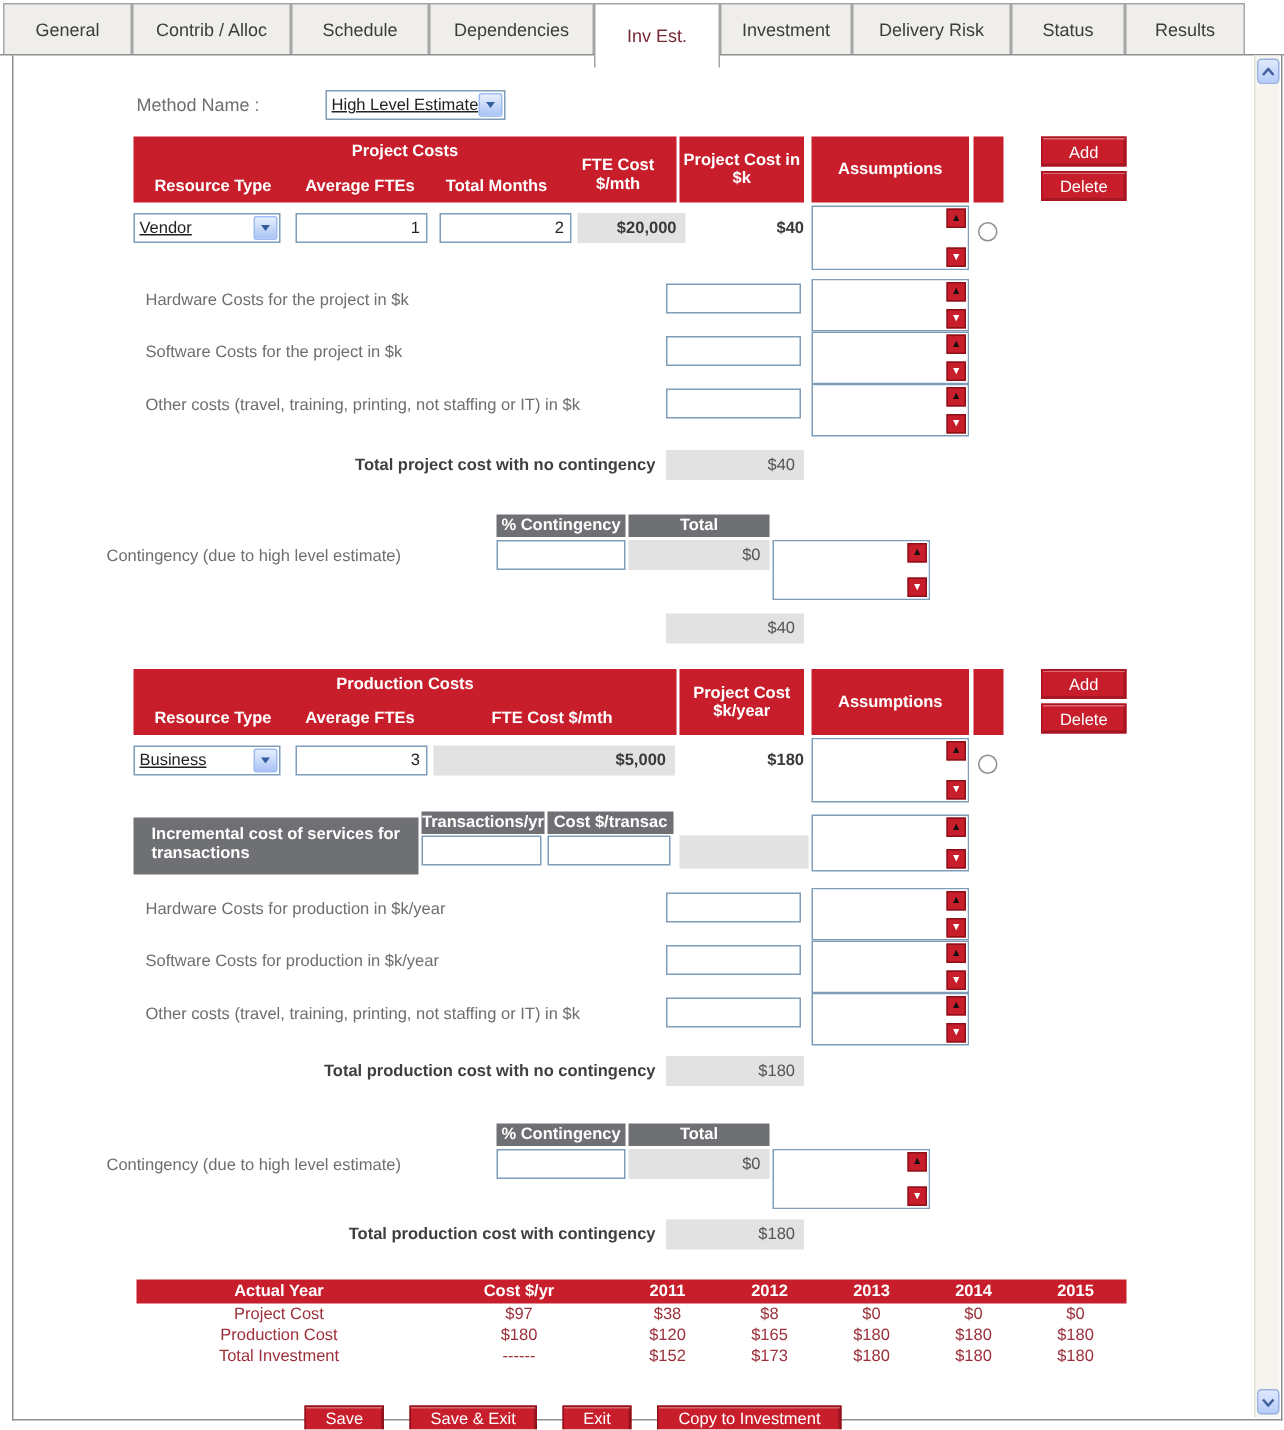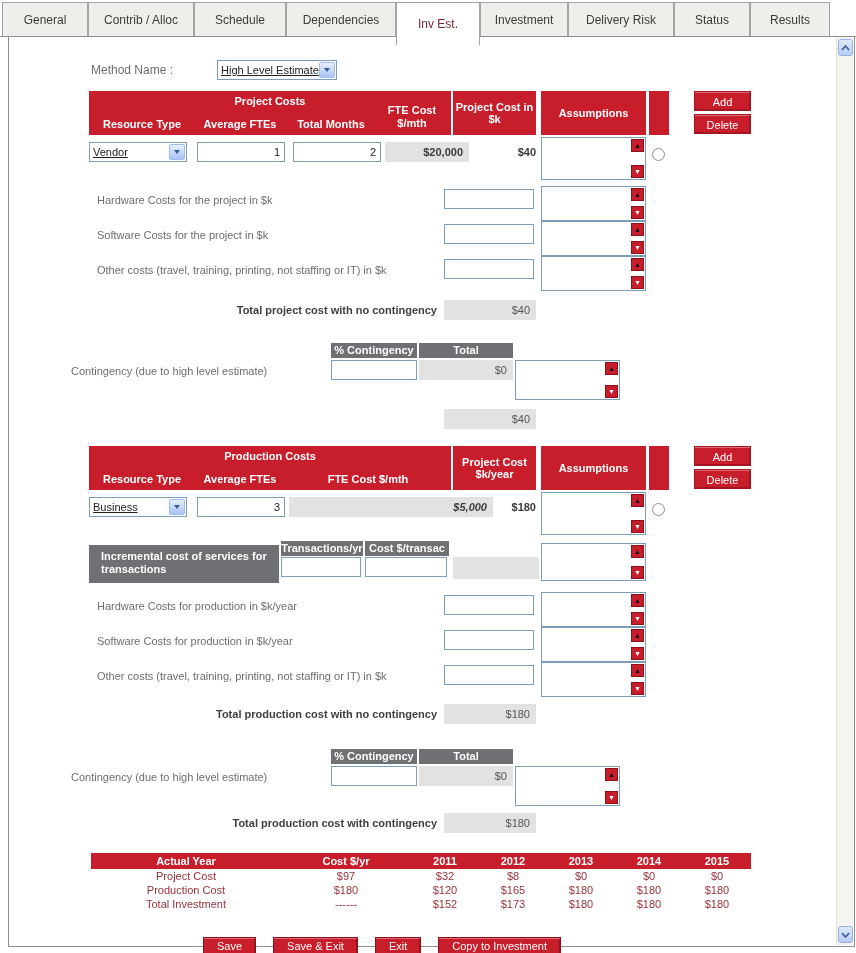--- a/index.html
+++ b/index.html
@@ -87,22 +87,22 @@
 
   .addel{position:absolute;left:605px;top:0;width:57px;}
   .btn-red{display:block;width:100%;height:20px;background:var(--red);color:#fff;font-size:11px;
            border:1px solid #a81520;text-align:center;line-height:18px;cursor:pointer;margin-bottom:3px;
            box-shadow:inset 0 1px 0 rgba(255,255,255,.35), inset -1px -1px 0 rgba(0,0,0,.2);}
 
   .ptrow{position:relative;height:47px;width:620px;margin-top:2px;}
   .ptrow .xp-select{position:absolute;left:0;top:5px;width:98px;}
   .ptrow .in1{position:absolute;left:108px;top:5px;width:88px;}
   .ptrow .in2{position:absolute;left:204px;top:5px;width:88px;}
-  .ptrow .rofc{position:absolute;left:296px;top:5px;width:84px;height:20px;}
-  .ptrow .rofc2{position:absolute;left:200px;top:5px;width:204px;height:20px;font-style:italic;}
+  .ptrow .rofc{position:absolute;left:296px;top:5px;width:72px;height:20px;}
+  .ptrow .rofc2{position:absolute;left:200px;top:5px;width:161px;height:20px;}
   .ptrow .pcval{position:absolute;left:364px;top:9px;width:83px;text-align:right;font-weight:bold;color:#3a3a3a;}
   .ptrow .assump{position:absolute;left:452px;top:0;width:105px;height:43px;}
   .ptrow .radio{position:absolute;left:563px;top:11px;}
 
   
   .crow{position:relative;height:35px;margin-left:80px;width:580px;}
   .crow .lbl{position:absolute;left:8px;top:5px;color:var(--label);}
   .crow input{position:absolute;left:355px;top:0;width:90px;}
   .crow .assump{position:absolute;left:452px;top:-3px;width:105px;height:35px;}
 
@@ -385,21 +385,21 @@
           <div>Cost $/yr</div>
           <div>2011</div>
           <div>2012</div>
           <div>2013</div>
           <div>2014</div>
           <div>2015</div>
         </div>
         <div class="sgrid srow">
           <div>Project Cost</div>
           <div>$97</div>
-          <div>$32</div>
+          <div>$38</div>
           <div>$8</div>
           <div>$0</div>
           <div>$0</div>
           <div>$0</div>
         </div>
         <div class="sgrid srow">
           <div>Production Cost</div>
           <div>$180</div>
           <div>$120</div>
           <div>$165</div>

